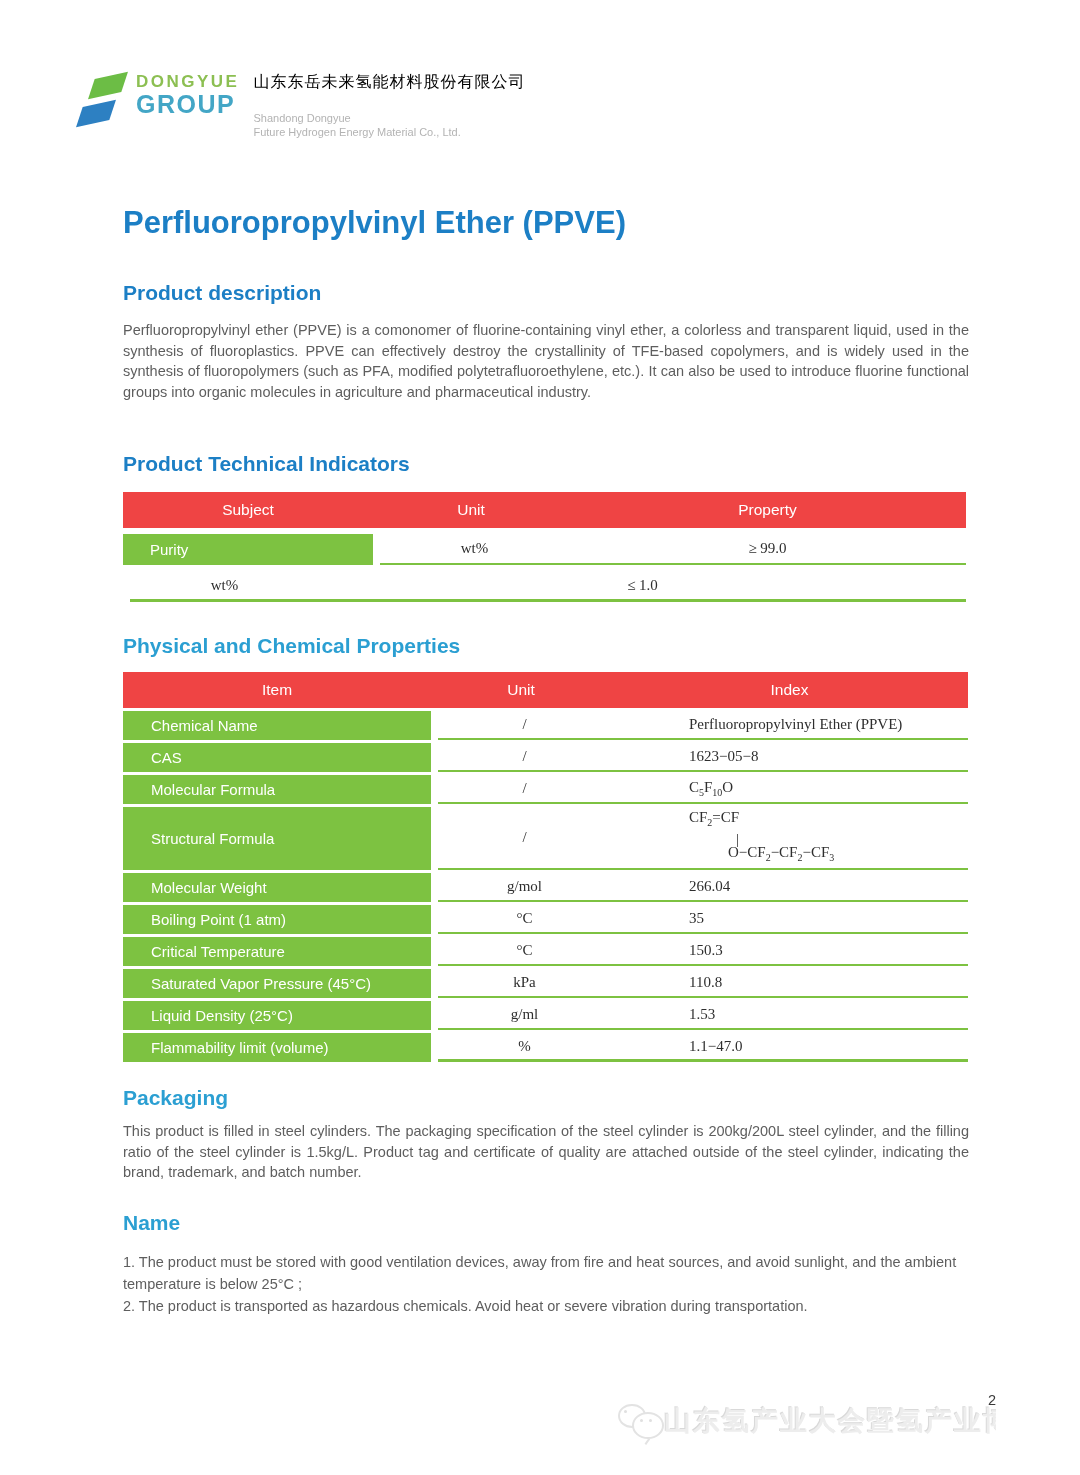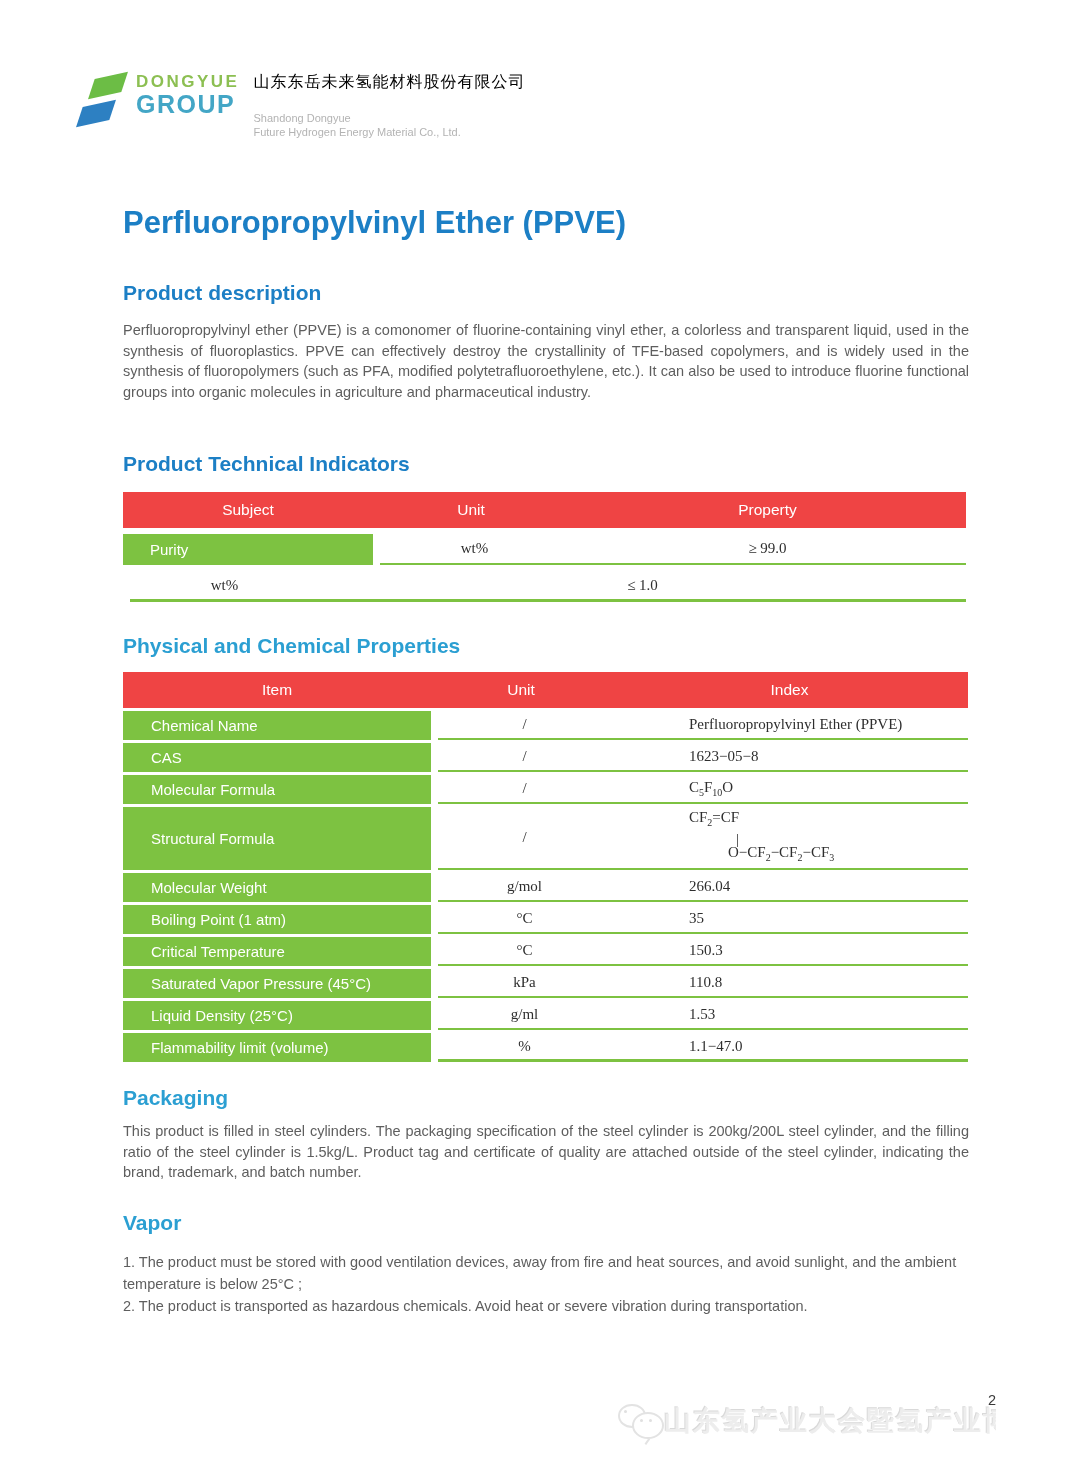--- a/index.html
+++ b/index.html
@@ -215,21 +215,21 @@
       <div class="vals">
         <div class="u serifv">%</div>
         <div class="x serifv">1.1−47.0</div>
       </div>
     </div>
   </div>
 
   <div class="sec-h h-cyan" style="top:1086px;">Packaging</div>
   <div class="para" style="top:1121px;">This product is filled in steel cylinders. The packaging specification of the steel cylinder is 200kg/200L steel cylinder, and the filling ratio of the steel cylinder is 1.5kg/L. Product tag and certificate of quality are attached outside of the steel cylinder, indicating the brand, trademark, and batch number.</div>
 
-  <div class="sec-h h-cyan" style="top:1211px;">Vapor</div>
+  <div class="sec-h h-cyan" style="top:1211px;">Name</div>
   <div class="para para-left" style="top:1251px;line-height:22px;">
     <div>1. The product must be stored with good ventilation devices, away from fire and heat sources, and avoid sunlight, and the ambient temperature is below 25°C ;</div>
     <div>2. The product is transported as hazardous chemicals. Avoid heat or severe vibration during transportation.</div>
   </div>
 
   <div class="pageno">29</div>
   <div class="watermark">
     <div class="wm-icon">
       <div class="wm-b1"></div>
       <div class="wm-b2"></div>

